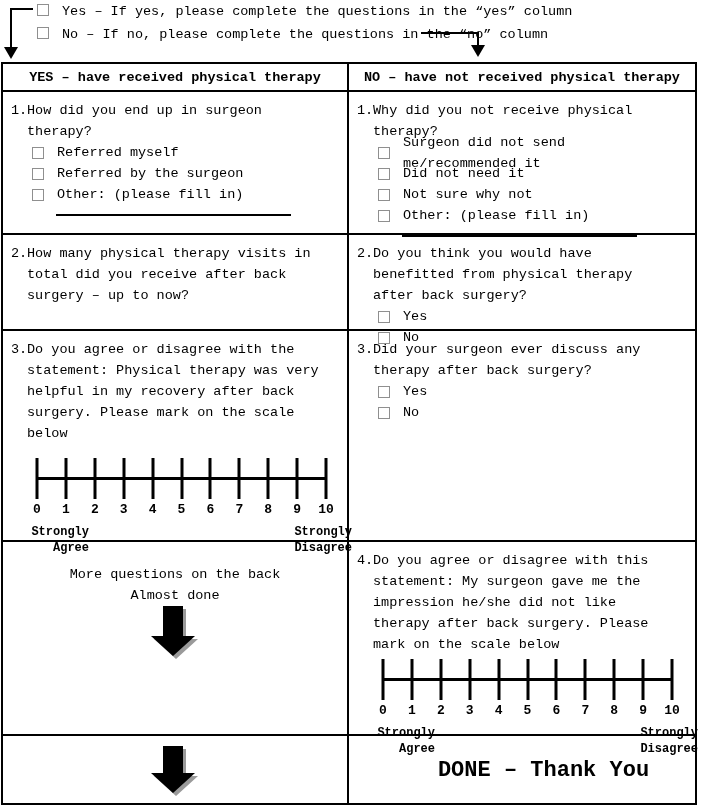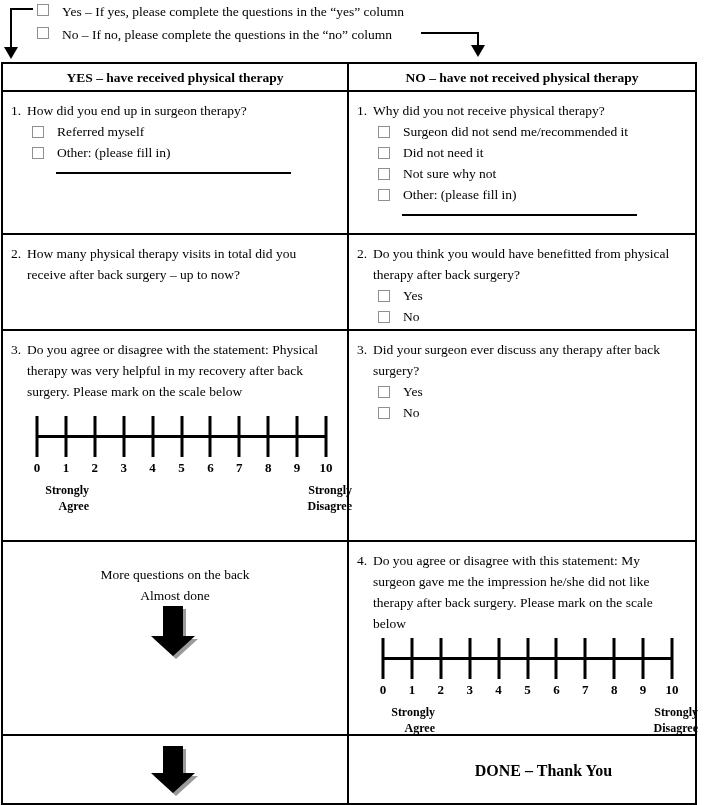--- a/index.html
+++ b/index.html
@@ -1,18 +1,18 @@
 <!DOCTYPE html>
 <html><head>
 <meta charset="utf-8">
 <style>
   html,body{margin:0;padding:0;background:#fff;}
   .page{
     position:relative; width:710px; height:805px; background:#ffffff;
-    font-family:Liberation Serif, serif; font-size:13.5px; color:#000;
+    font-family:Liberation Mono, monospace; font-size:13.5px; color:#000;
     line-height:21px; overflow:hidden;
   }
   
   .abs{position:absolute;}
   .hline{background:#000; height:2px;}
   .vline{background:#000; width:2px;}
   .arrowhead{width:0;height:0;border-left:7px solid transparent;border-right:7px solid transparent;border-top:12px solid #000;}
   .cb{width:12px;height:12px;border:1.5px solid #8f8f8f;background:#fff;box-sizing:border-box;flex:none;}
   .intro-cb{position:absolute;}
   .intro-text{position:absolute; white-space:nowrap;}
@@ -41,21 +41,21 @@
   .tick{position:absolute;top:0;width:3px;height:41px;background:#000;transform:translateX(-50%);}
   .num{position:absolute;top:44px;transform:translateX(-50%);font-weight:bold;font-size:13px;line-height:15px;}
   .t0{left:0;} .t1{left:10%;} .t2{left:20%;} .t3{left:30%;} .t4{left:40%;} .t5{left:50%;}
   .t6{left:60%;} .t7{left:70%;} .t8{left:80%;} .t9{left:90%;} .t10{left:100%;}
   .slabel{position:absolute;top:66px;width:72px;text-align:right;font-weight:bold;font-size:12px;line-height:16px;}
   .slabel.left{left:-20px;}
   .slabel.right{left:243px;}
   
   .more-block{text-align:center;margin-top:14px;}
   .bigarrow-wrap{text-align:center;}
-  .done{display:flex;align-items:center;justify-content:center;height:100%;font-weight:bold;font-size:16px;padding-left:43px;}
+  .done{display:flex;align-items:center;justify-content:center;height:100%;font-weight:bold;font-size:22px;padding-left:43px;}
 </style>
 </head>
 <body>
 
 <div class="page">
 
   <div class="abs hline" style="left:10px;top:8px;width:23px;"></div>
   <div class="abs vline" style="left:10px;top:8px;height:40px;"></div>
   <div class="abs arrowhead" style="left:4px;top:47px;"></div>
 
@@ -76,20 +76,24 @@
 
     <div class="cell colL qcell">
       <div class="q">
         <div class="qnum">1.</div>
         <div class="qbody">
           <div>How did you end up in surgeon therapy?</div>
           <div class="opts">
             <div class="opt">
                 <span class="cb"></span>
                 <span>Referred myself</span>
+              </div>
+            <div class="opt">
+                <span class="cb"></span>
+                <span>Referred by the surgeon</span>
               </div>
             <div class="opt">
                 <span class="cb"></span>
                 <span>Other: (please fill in)</span>
               </div>
           </div>
           <div class="fill-line"></div>
         </div>
       </div>
     </div>

